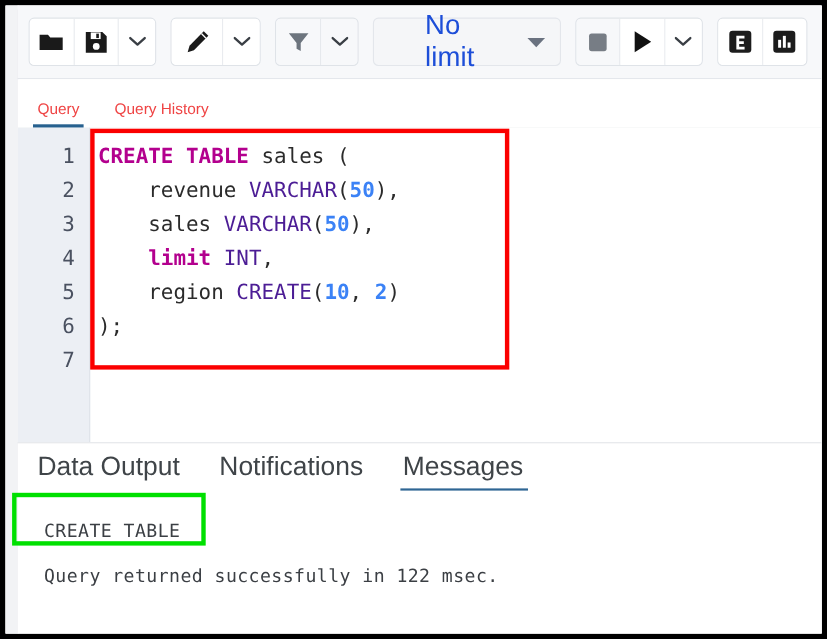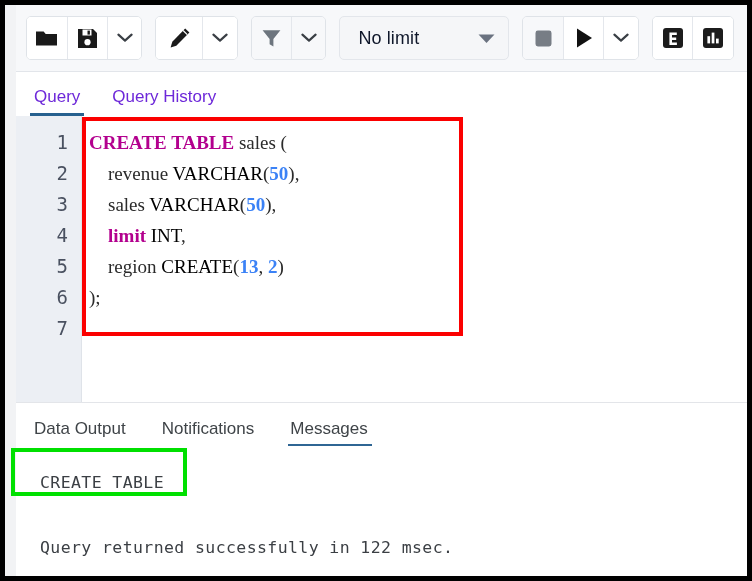--- a/index.html
+++ b/index.html
@@ -75,46 +75,47 @@
     background: #f5f6f8;
     border: 1px solid #e3e6eb;
     border-radius: 5px;
     margin-right: 13px;
     padding: 0 12px 0 18px;
     min-width: 138px;
     justify-content: space-between;
     cursor: pointer;
   }
   .limit-label {
-    font-size: 18px;
-    color: #0f172a;
+    font-size: 25px;
+    color: #1d4ed8;
     font-family: "Liberation Sans", sans-serif;
     letter-spacing: .1px;
+    margin-left: 28px;
   }
   .limit-caret {
     margin-left: 26px;
   }
 
   
   .ic { display:block; }
 
   
   .qtabs {
     position: absolute;
     left: 11px; top: 67px;
     right: 0; height: 44px;
     background: #ffffff;
     border-bottom: 1px solid #e3e5e9;
     display: flex;
     align-items: flex-end;
     padding-left: 14px;
   }
   .qtab {
-    font-size: 17px;
-    color: #6d28d9;
+    font-size: 14px;
+    color: #ef4444;
     padding: 0 14px 9px 4px;
     margin-right: 14px;
     position: relative;
     cursor: pointer;
     font-family: "Liberation Sans", sans-serif;
   }
   .qtab.active::after {
     content: "";
     position: absolute;
     left: 0; right: 10px; bottom: -1px;
@@ -152,24 +153,23 @@
     flex: 1;
     padding: 11px 0 0 7px;
     font-family: "DejaVu Sans Mono", monospace;
     font-size: 19px;
     position: relative;
   }
   .cline {
     height: 31px;
     line-height: 31px;
     white-space: pre;
-    font-family: Liberation Serif, serif;
   }
   .k-key { color: #b3008e; font-weight: bold; }
-  .k-type { color: #000000; }
+  .k-type { color: #4c1d95; }
   .k-num { color: #3b82f6; font-weight: bold; }
   .k-plain { color: #2b2b2b; }
   .k-punc { color: #2b2b2b; }
 
   
   .redbox {
     position: absolute;
     left: 77px; top: 112px;
     width: 381px; height: 219px;
     border: 4px solid #fb0000;
@@ -184,21 +184,21 @@
     left: 11px; top: 397px;
     right: 0; height: 44px;
     background: #ffffff;
     border-top: 1px solid #e3e5e9;
     border-bottom: 1px solid #e3e5e9;
     display: flex;
     align-items: flex-end;
     padding-left: 16px;
   }
   .btab {
-    font-size: 17px;
+    font-size: 24px;
     color: #3f4448;
     padding: 0 12px 8px 2px;
     margin-right: 22px;
     position: relative;
     cursor: pointer;
   }
   .btab.active::after {
     content: "";
     position: absolute;
     left: 0; right: 8px; bottom: -1px;
@@ -211,21 +211,21 @@
     left: 11px; top: 441px;
     right: 0; bottom: 0;
     background: #ffffff;
     padding: 22px 0 0 24px;
     font-family: "DejaVu Sans Mono", monospace;
     font-size: 16.5px;
     color: #3b3f44;
     letter-spacing: .4px;
   }
   .msgline { line-height: 30px; }
-  .msgline.second { margin-top: 35px; }
+  .msgline.second { margin-top: 11px; }
 
   .greenbox {
     position: absolute;
     left: 6px; top: 443px;
     width: 176px; height: 48px;
     border: 4px solid #00e000;
     box-sizing: border-box;
     pointer-events: none;
     z-index: 6;
   }
@@ -368,21 +368,21 @@
         <div class="lnum">4</div>
         <div class="lnum">5</div>
         <div class="lnum">6</div>
         <div class="lnum">7</div>
       </div>
       <div class="code" id="code-body">
           <div class="cline"><span class="k-key">CREATE TABLE</span><span class="k-plain"> sales (</span></div>
           <div class="cline"><span class="k-plain">    revenue </span><span class="k-type">VARCHAR</span><span class="k-punc">(</span><span class="k-num">50</span><span class="k-punc">),</span></div>
           <div class="cline"><span class="k-plain">    sales </span><span class="k-type">VARCHAR</span><span class="k-punc">(</span><span class="k-num">50</span><span class="k-punc">),</span></div>
           <div class="cline"><span class="k-plain">    </span><span class="k-key">limit</span><span class="k-plain"> </span><span class="k-type">INT</span><span class="k-punc">,</span></div>
-          <div class="cline"><span class="k-plain">    region </span><span class="k-type">CREATE</span><span class="k-punc">(</span><span class="k-num">13</span><span class="k-punc">, </span><span class="k-num">2</span><span class="k-punc">)</span></div>
+          <div class="cline"><span class="k-plain">    region </span><span class="k-type">CREATE</span><span class="k-punc">(</span><span class="k-num">10</span><span class="k-punc">, </span><span class="k-num">2</span><span class="k-punc">)</span></div>
           <div class="cline"><span class="k-punc">);</span></div>
           <div class="cline">&nbsp;</div>
         </div>
     </div>
 
     <div class="redbox"></div>
 
     <div class="btabs">
       <div class="btab">
         <span>Data Output</span>

